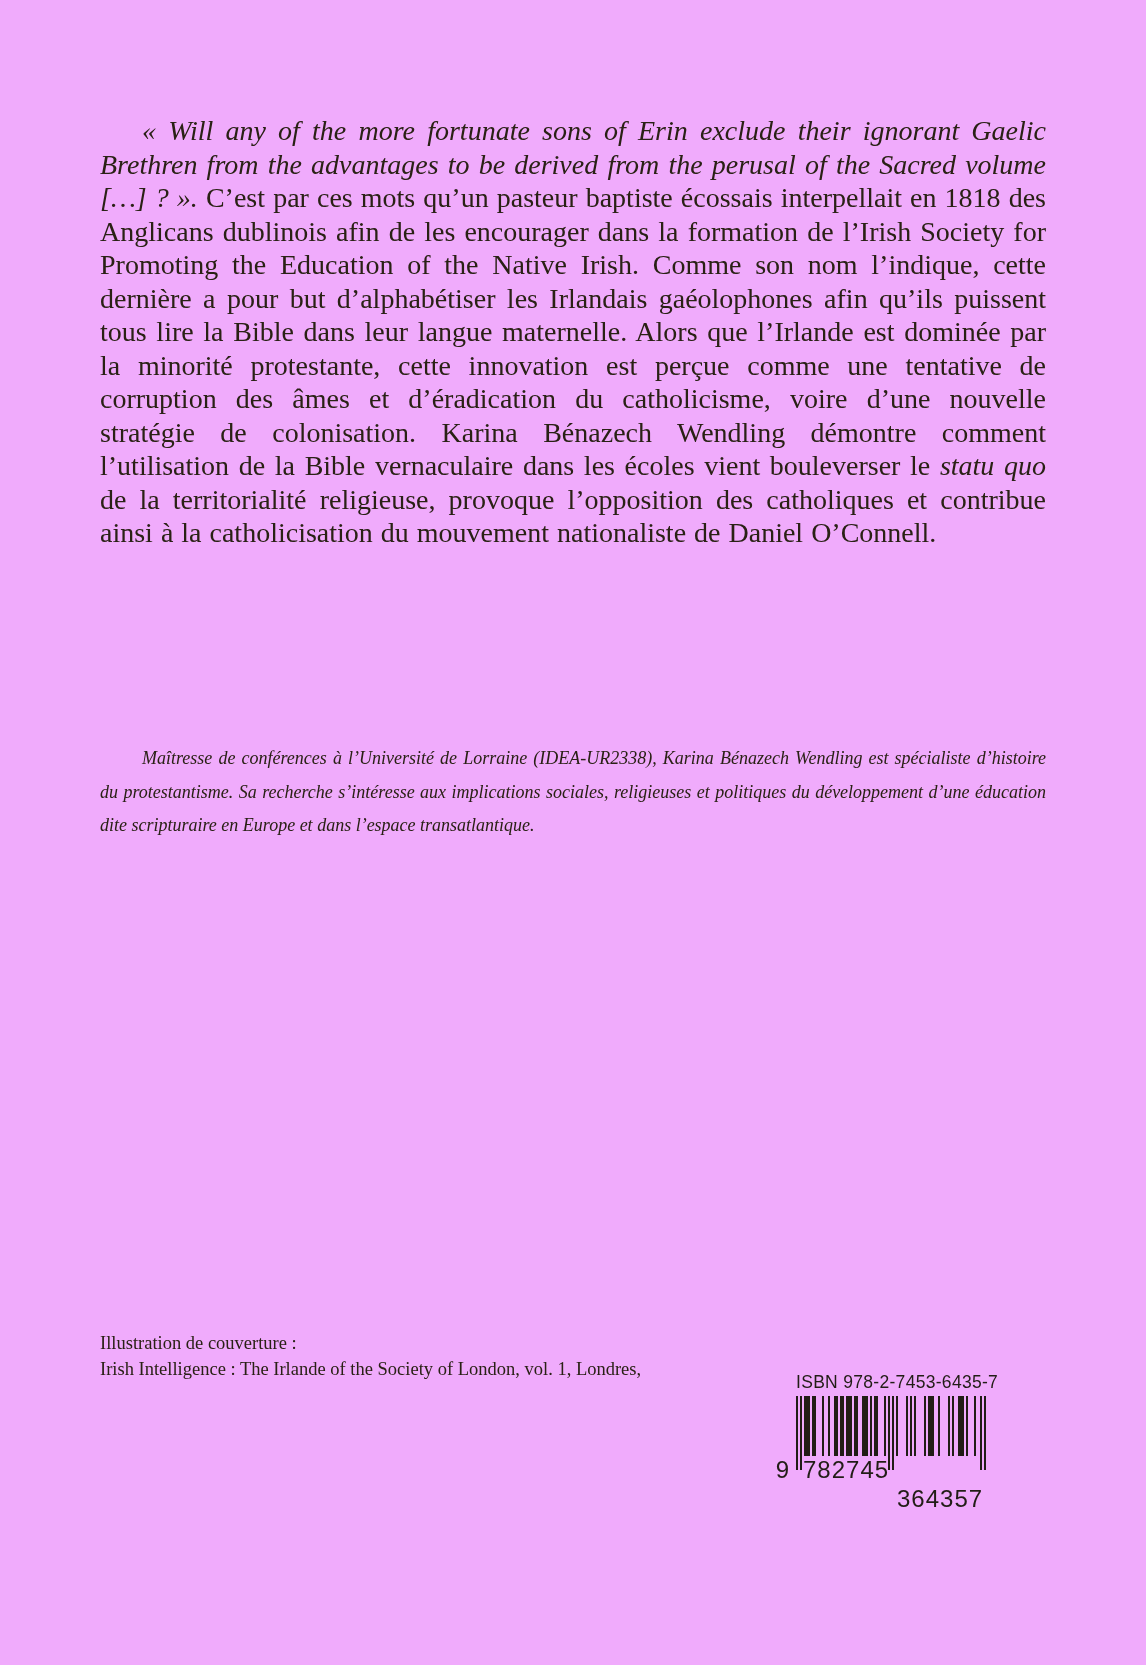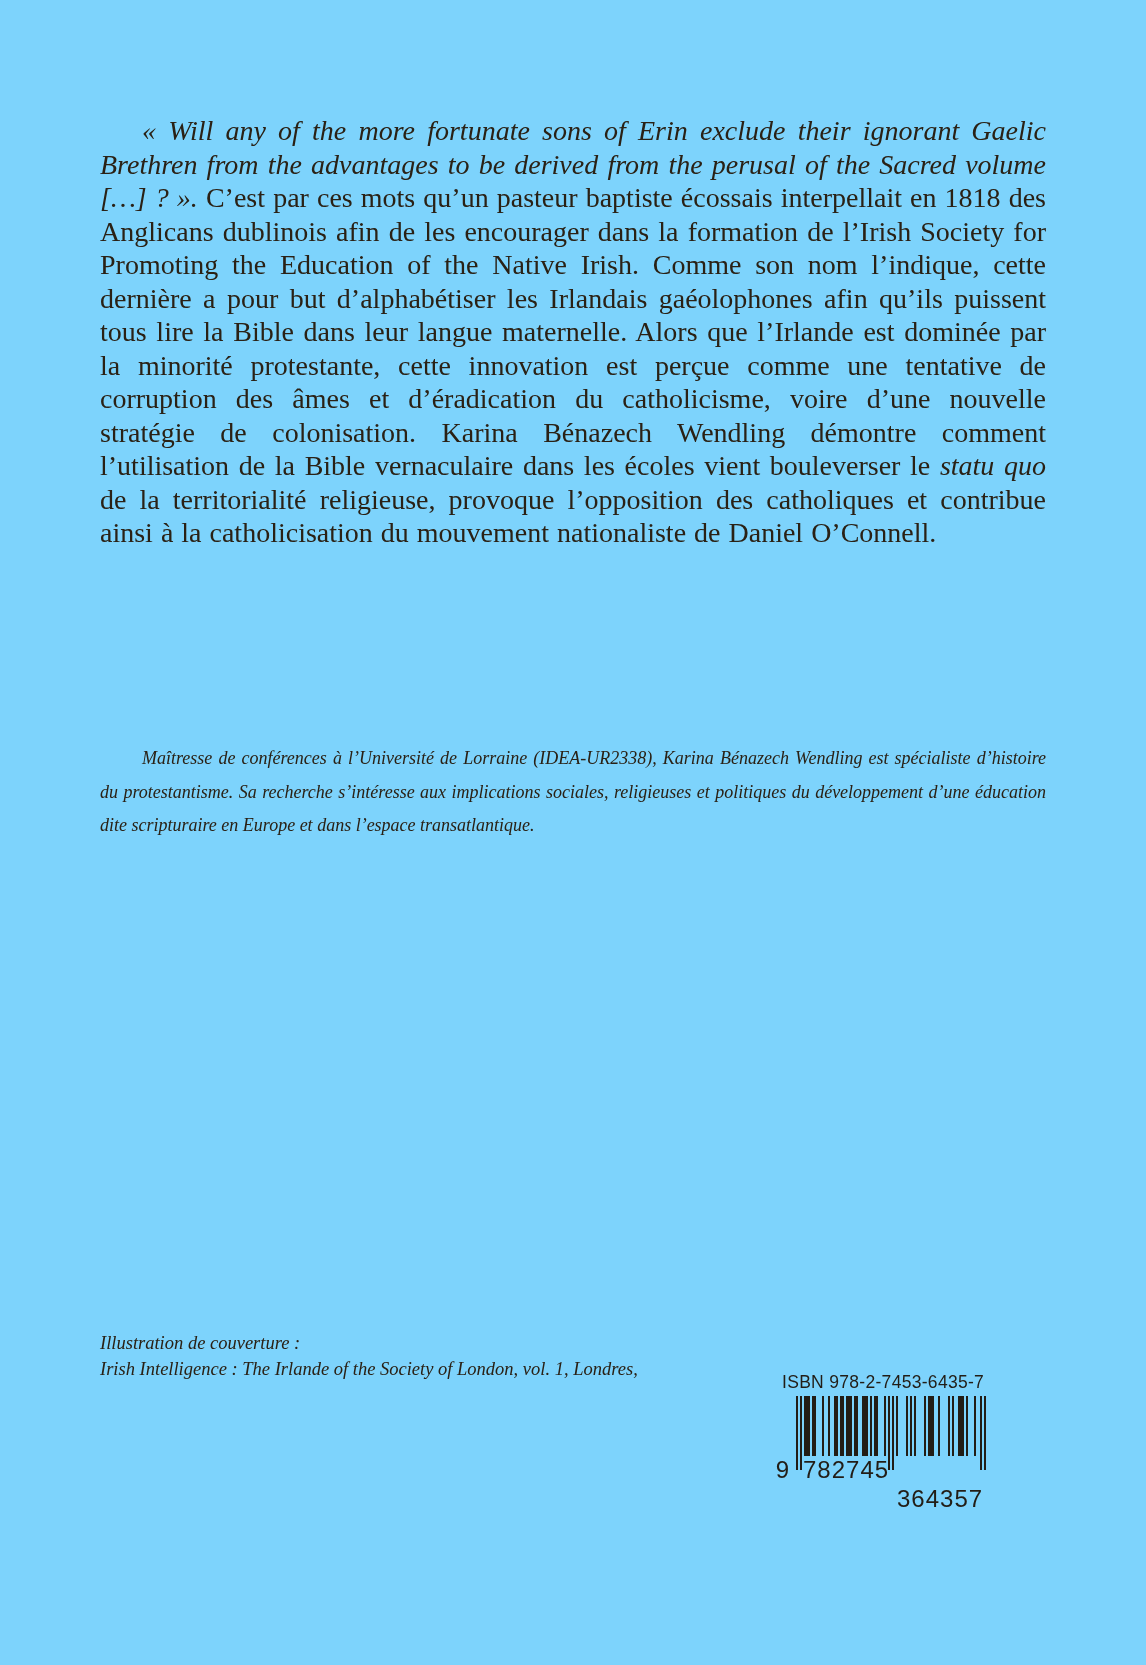--- a/index.html
+++ b/index.html
@@ -5,21 +5,21 @@
   html, body { margin: 0; padding: 0; }
   body {
     background: #8a8a8a;
     font-family: "Liberation Serif", serif;
   }
   .cover {
     position: relative;
     width: 1146px;
     height: 1665px;
     margin: 0 auto;
-    background: #7dd3fc;
+    background: #f0abfc;
     color: #2a2115;
     overflow: hidden;
   }
   .synopsis {
     position: absolute;
     left: 100px;
     top: 86px;
     width: 946px;
     font-size: 28px;
     line-height: 33.5px;
@@ -39,41 +39,40 @@
     text-align: justify;
     text-indent: 42px;
   }
   .credit {
     position: absolute;
     left: 100px;
     top: 1330px;
     width: 680px;
     font-size: 18.5px;
     line-height: 26px;
-    font-style: italic;
   }
   .credit div { white-space: nowrap; }
   .series {
     position: absolute;
     left: 100px;
     top: 1466px;
     font-size: 25px;
     font-style: italic;
     white-space: nowrap;
   }
   .barcode-block {
     position: absolute;
     left: 766px;
     top: 1372px;
     width: 230px;
     font-family: "Liberation Sans", sans-serif;
     color: #221d16;
   }
   .isbn-label {
-    margin-left: 16px;
+    margin-left: 30px;
     width: 190px;
     text-align: center;
     font-size: 17.5px;
     white-space: nowrap;
     letter-spacing: 0.3px;
   }
   .ean-wrap {
     position: relative;
     margin-left: 30px;
     margin-top: 3px;

